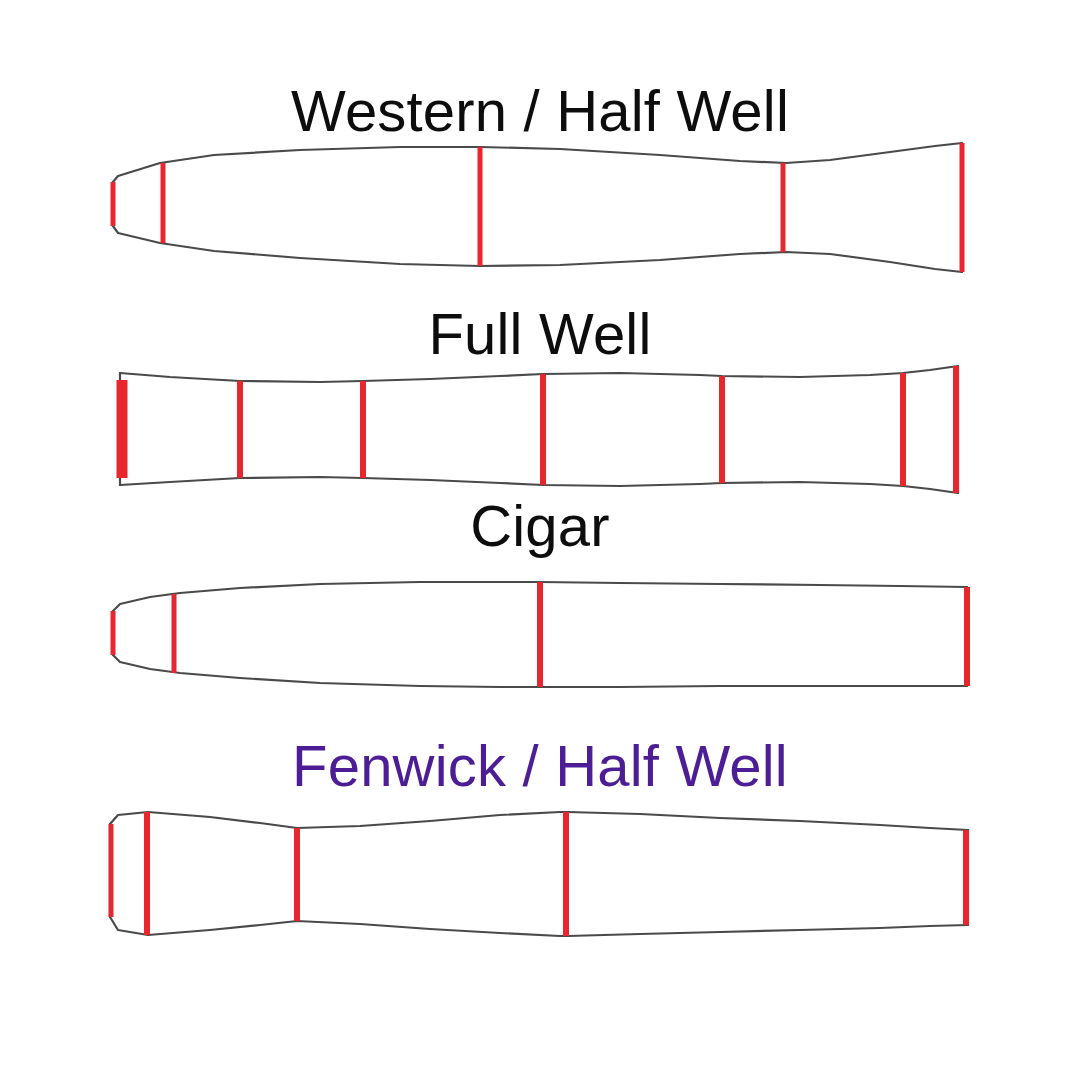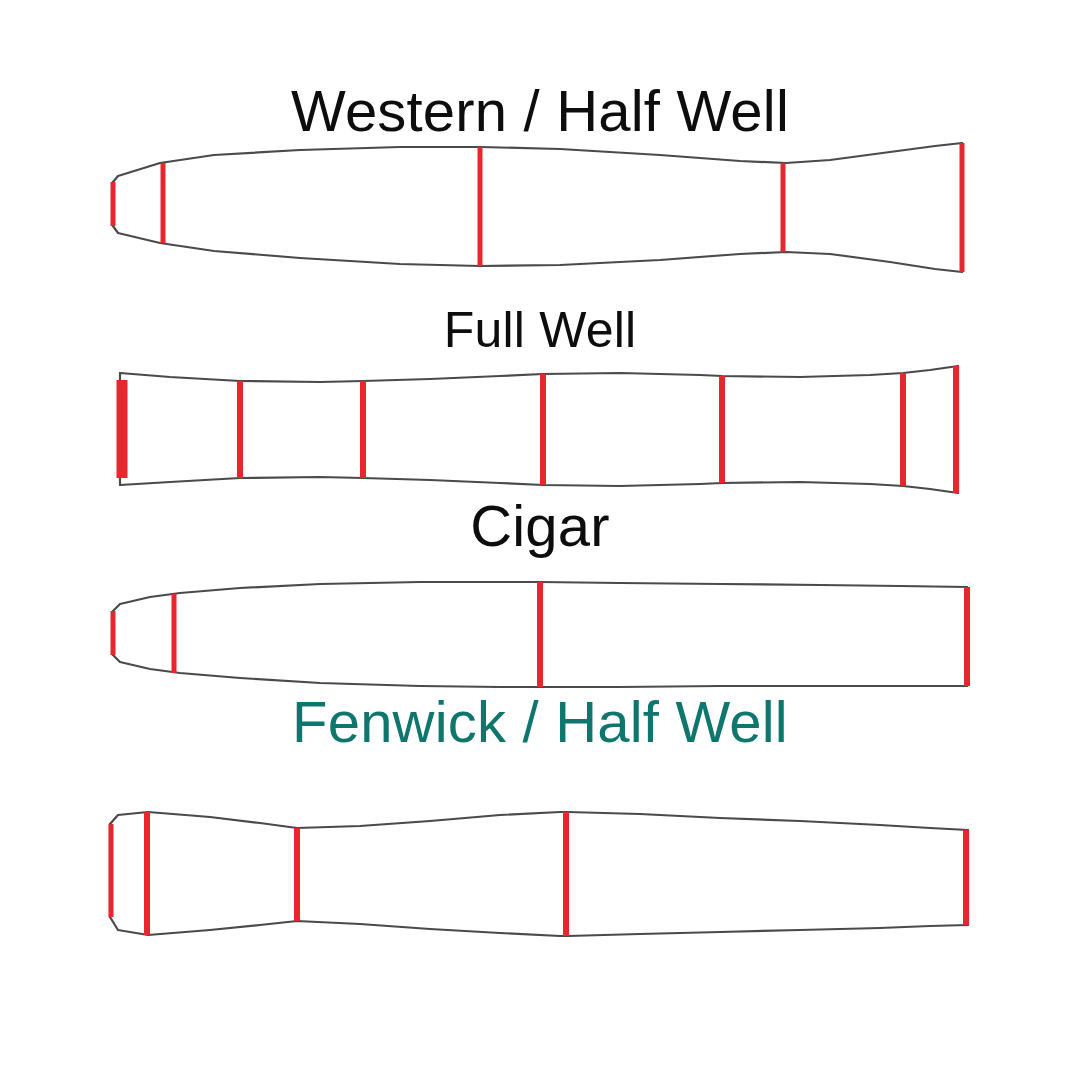--- a/index.html
+++ b/index.html
@@ -68,21 +68,21 @@
         <path d="M 113,182 L 113,226" class="outline" stroke="#4a4a4a" stroke-width="2.2" fill="none"></path>
         <path d="M 962,143 L 962,272" class="outline" stroke="#4a4a4a" stroke-width="2.2" fill="none"></path>
         <line x1="113" x2="113" y1="182" y2="226" class="mark" stroke="#e8262e" stroke-width="5"></line>
         <line x1="163" x2="163" y1="163" y2="243" class="mark" stroke="#e8262e" stroke-width="5"></line>
         <line x1="480" x2="480" y1="147" y2="266" class="mark" stroke="#e8262e" stroke-width="5"></line>
         <line x1="783" x2="783" y1="163" y2="252" class="mark" stroke="#e8262e" stroke-width="5"></line>
         <line x1="962" x2="962" y1="143" y2="272" class="mark" stroke="#e8262e" stroke-width="5"></line>
       </svg>
     </div>
     <div class="grip-block" style="top: 0px;">
-      <div class="grip-title" style="top: 305px; font-size: 50px; color: rgb(13, 13, 13);">Full Well</div>
+      <div class="grip-title" style="top: 305px; font-size: 58px; color: rgb(13, 13, 13);">Full Well</div>
       <svg class="grip-svg" width="1080" height="1080" viewBox="0 0 1080 1080" style="top: 0px; pointer-events: none;">
         <path d="M 120,373 L 170,377 L 240,381 L 320,382 L 363,381 L 430,379 L 500,376 L 543,374 L 620,373 L 700,375 L 722,376 L 800,377 L 870,375 L 903,373 L 930,370 L 958,366 L 958,366  L 958,493 L 958,493 L 930,489 L 903,486 L 870,484 L 800,482 L 722,483 L 700,484 L 620,486 L 543,485 L 500,483 L 430,480 L 363,478 L 320,477 L 240,478 L 170,482 L 120,485 Z" fill="#ffffff" stroke="none"></path>
         <path d="M 120,373 L 170,377 L 240,381 L 320,382 L 363,381 L 430,379 L 500,376 L 543,374 L 620,373 L 700,375 L 722,376 L 800,377 L 870,375 L 903,373 L 930,370 L 958,366" class="outline" stroke="#4a4a4a" stroke-width="2.2" fill="none"></path>
         <path d="M 120,485 L 170,482 L 240,478 L 320,477 L 363,478 L 430,480 L 500,483 L 543,485 L 620,486 L 700,484 L 722,483 L 800,482 L 870,484 L 903,486 L 930,489 L 958,493" class="outline" stroke="#4a4a4a" stroke-width="2.2" fill="none"></path>
         <path d="M 120,373 L 120,485" class="outline" stroke="#4a4a4a" stroke-width="2.2" fill="none"></path>
         <path d="M 958,366 L 958,493" class="outline" stroke="#4a4a4a" stroke-width="2.2" fill="none"></path>
         <line x1="122" x2="122" y1="380" y2="478" class="mark" stroke="#e8262e" stroke-width="11"></line>
         <line x1="240" x2="240" y1="381" y2="478" class="mark" stroke="#e8262e" stroke-width="6"></line>
         <line x1="363" x2="363" y1="381" y2="478" class="mark" stroke="#e8262e" stroke-width="6"></line>
         <line x1="543" x2="543" y1="374" y2="485" class="mark" stroke="#e8262e" stroke-width="6"></line>
@@ -99,21 +99,21 @@
         <path d="M 113,655 L 120,662 L 150,669 L 180,673 L 240,678 L 320,683 L 420,686 L 500,687 L 540,687 L 620,687 L 720,686 L 820,686 L 900,686 L 967,686" class="outline" stroke="#4a4a4a" stroke-width="2.2" fill="none"></path>
         <path d="M 113,611 L 113,655" class="outline" stroke="#4a4a4a" stroke-width="2.2" fill="none"></path>
         <path d="M 967,587 L 967,686" class="outline" stroke="#4a4a4a" stroke-width="2.2" fill="none"></path>
         <line x1="113" x2="113" y1="611" y2="655" class="mark" stroke="#e8262e" stroke-width="5"></line>
         <line x1="174" x2="174" y1="594" y2="673" class="mark" stroke="#e8262e" stroke-width="5"></line>
         <line x1="540" x2="540" y1="582" y2="687" class="mark" stroke="#e8262e" stroke-width="6"></line>
         <line x1="967" x2="967" y1="587" y2="686" class="mark" stroke="#e8262e" stroke-width="6"></line>
       </svg>
     </div>
     <div class="grip-block" style="top: 0px;">
-      <div class="grip-title" style="top: 693px; font-size: 58px; color: #0f766e;">Fenwick / Half Well</div>
+      <div class="grip-title" style="top: 737px; font-size: 58px; color: #4c1d95;">Fenwick / Half Well</div>
       <svg class="grip-svg" width="1080" height="1080" viewBox="0 0 1080 1080" style="top: 0px; pointer-events: none;">
         <path d="M 110,824 L 118,815 L 148,812 L 210,817 L 260,823 L 297,828 L 360,826 L 430,821 L 500,815 L 560,812 L 568,812 L 640,814 L 720,818 L 800,821 L 880,825 L 930,828 L 968,830 L 968,830  L 968,925 L 968,925 L 930,926 L 880,928 L 800,930 L 720,932 L 640,934 L 568,936 L 560,936 L 500,933 L 430,929 L 360,924 L 297,921 L 260,925 L 210,930 L 148,935 L 118,930 L 110,917 Z" fill="#ffffff" stroke="none"></path>
         <path d="M 110,824 L 118,815 L 148,812 L 210,817 L 260,823 L 297,828 L 360,826 L 430,821 L 500,815 L 560,812 L 568,812 L 640,814 L 720,818 L 800,821 L 880,825 L 930,828 L 968,830" class="outline" stroke="#4a4a4a" stroke-width="2.2" fill="none"></path>
         <path d="M 110,917 L 118,930 L 148,935 L 210,930 L 260,925 L 297,921 L 360,924 L 430,929 L 500,933 L 560,936 L 568,936 L 640,934 L 720,932 L 800,930 L 880,928 L 930,926 L 968,925" class="outline" stroke="#4a4a4a" stroke-width="2.2" fill="none"></path>
         <path d="M 110,824 L 110,917" class="outline" stroke="#4a4a4a" stroke-width="2.2" fill="none"></path>
         <path d="M 968,830 L 968,925" class="outline" stroke="#4a4a4a" stroke-width="2.2" fill="none"></path>
         <line x1="111" x2="111" y1="824" y2="917" class="mark" stroke="#e8262e" stroke-width="5"></line>
         <line x1="147" x2="147" y1="812" y2="935" class="mark" stroke="#e8262e" stroke-width="6"></line>
         <line x1="297" x2="297" y1="828" y2="921" class="mark" stroke="#e8262e" stroke-width="6"></line>
         <line x1="566" x2="566" y1="812" y2="936" class="mark" stroke="#e8262e" stroke-width="6"></line>

